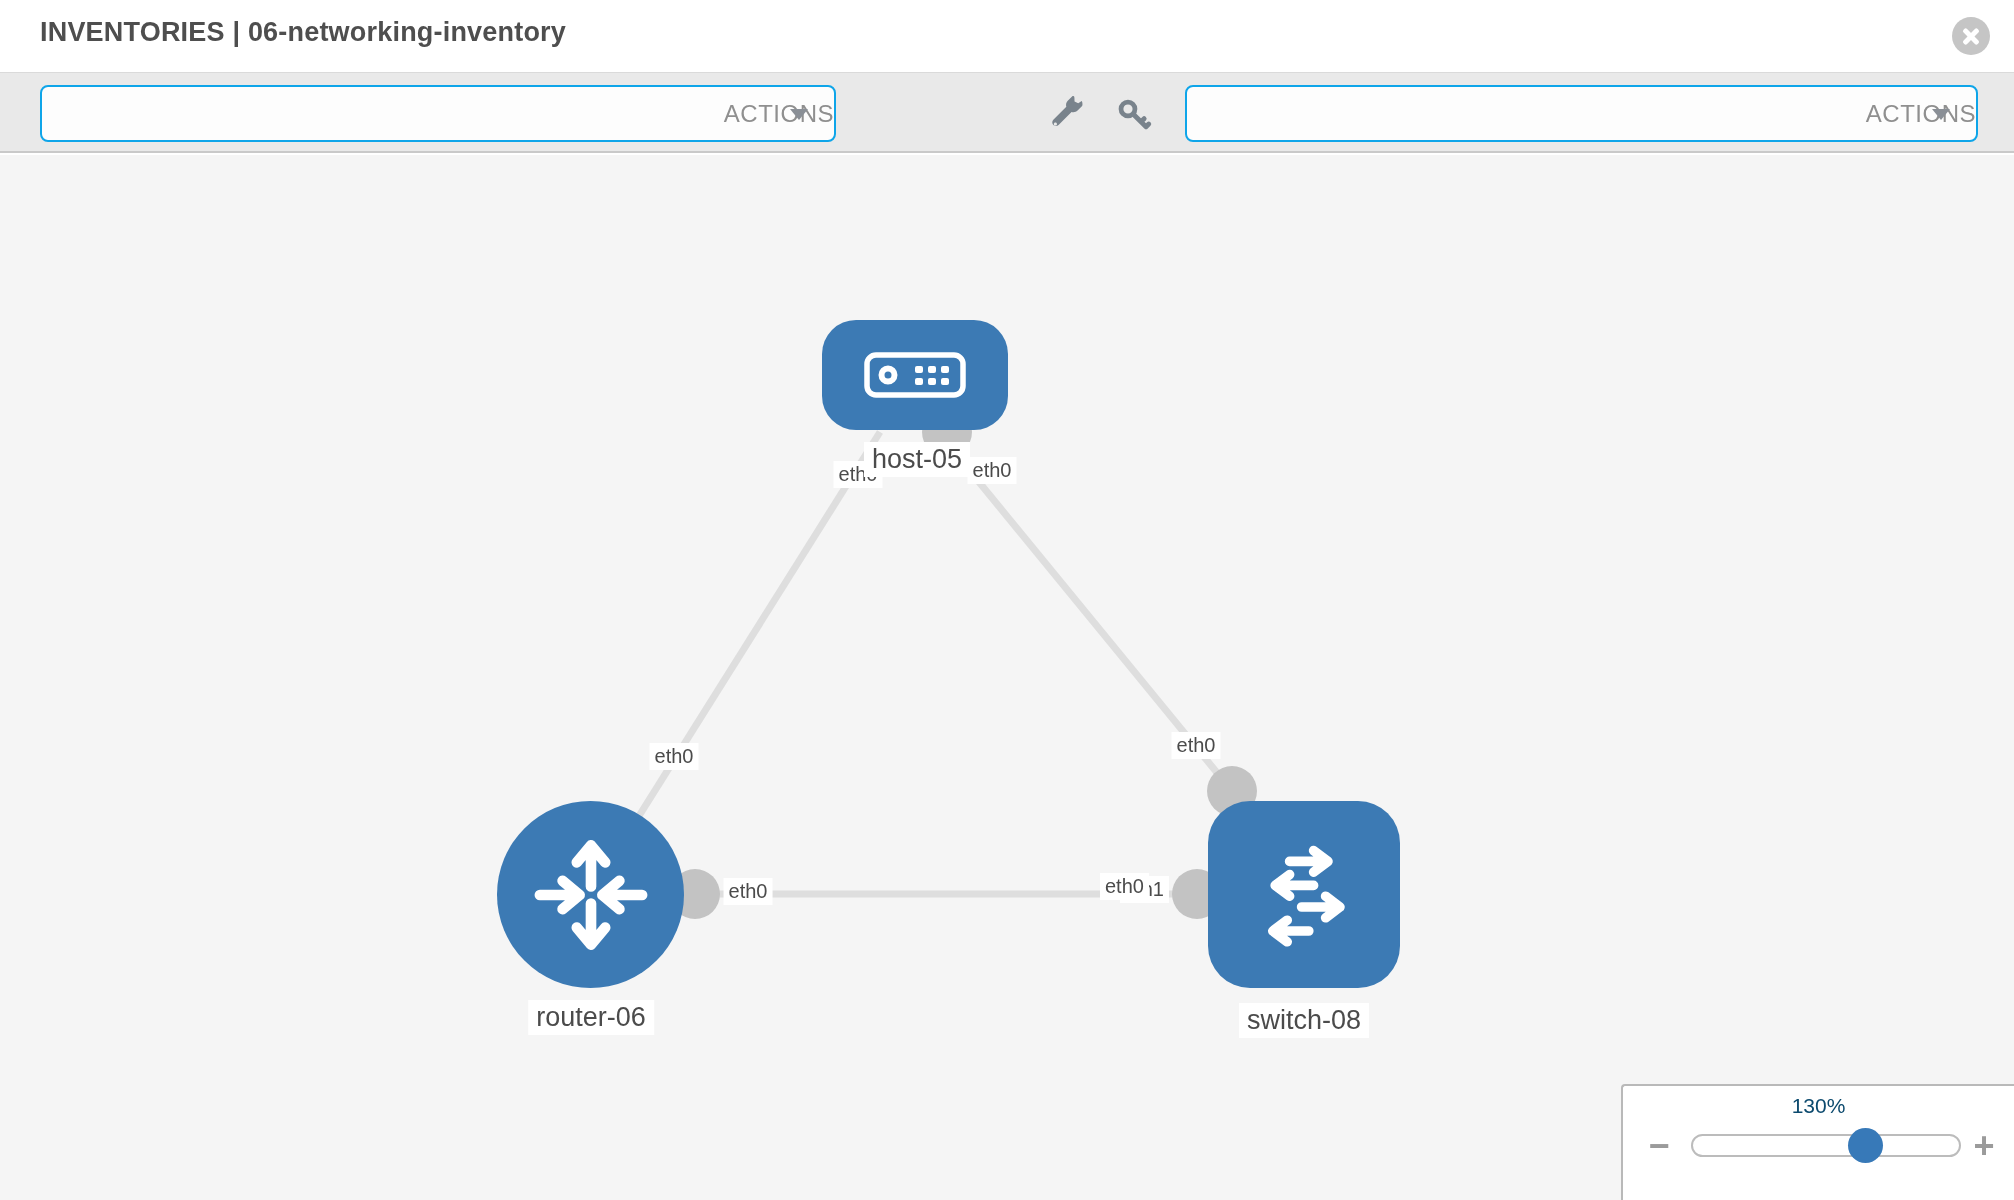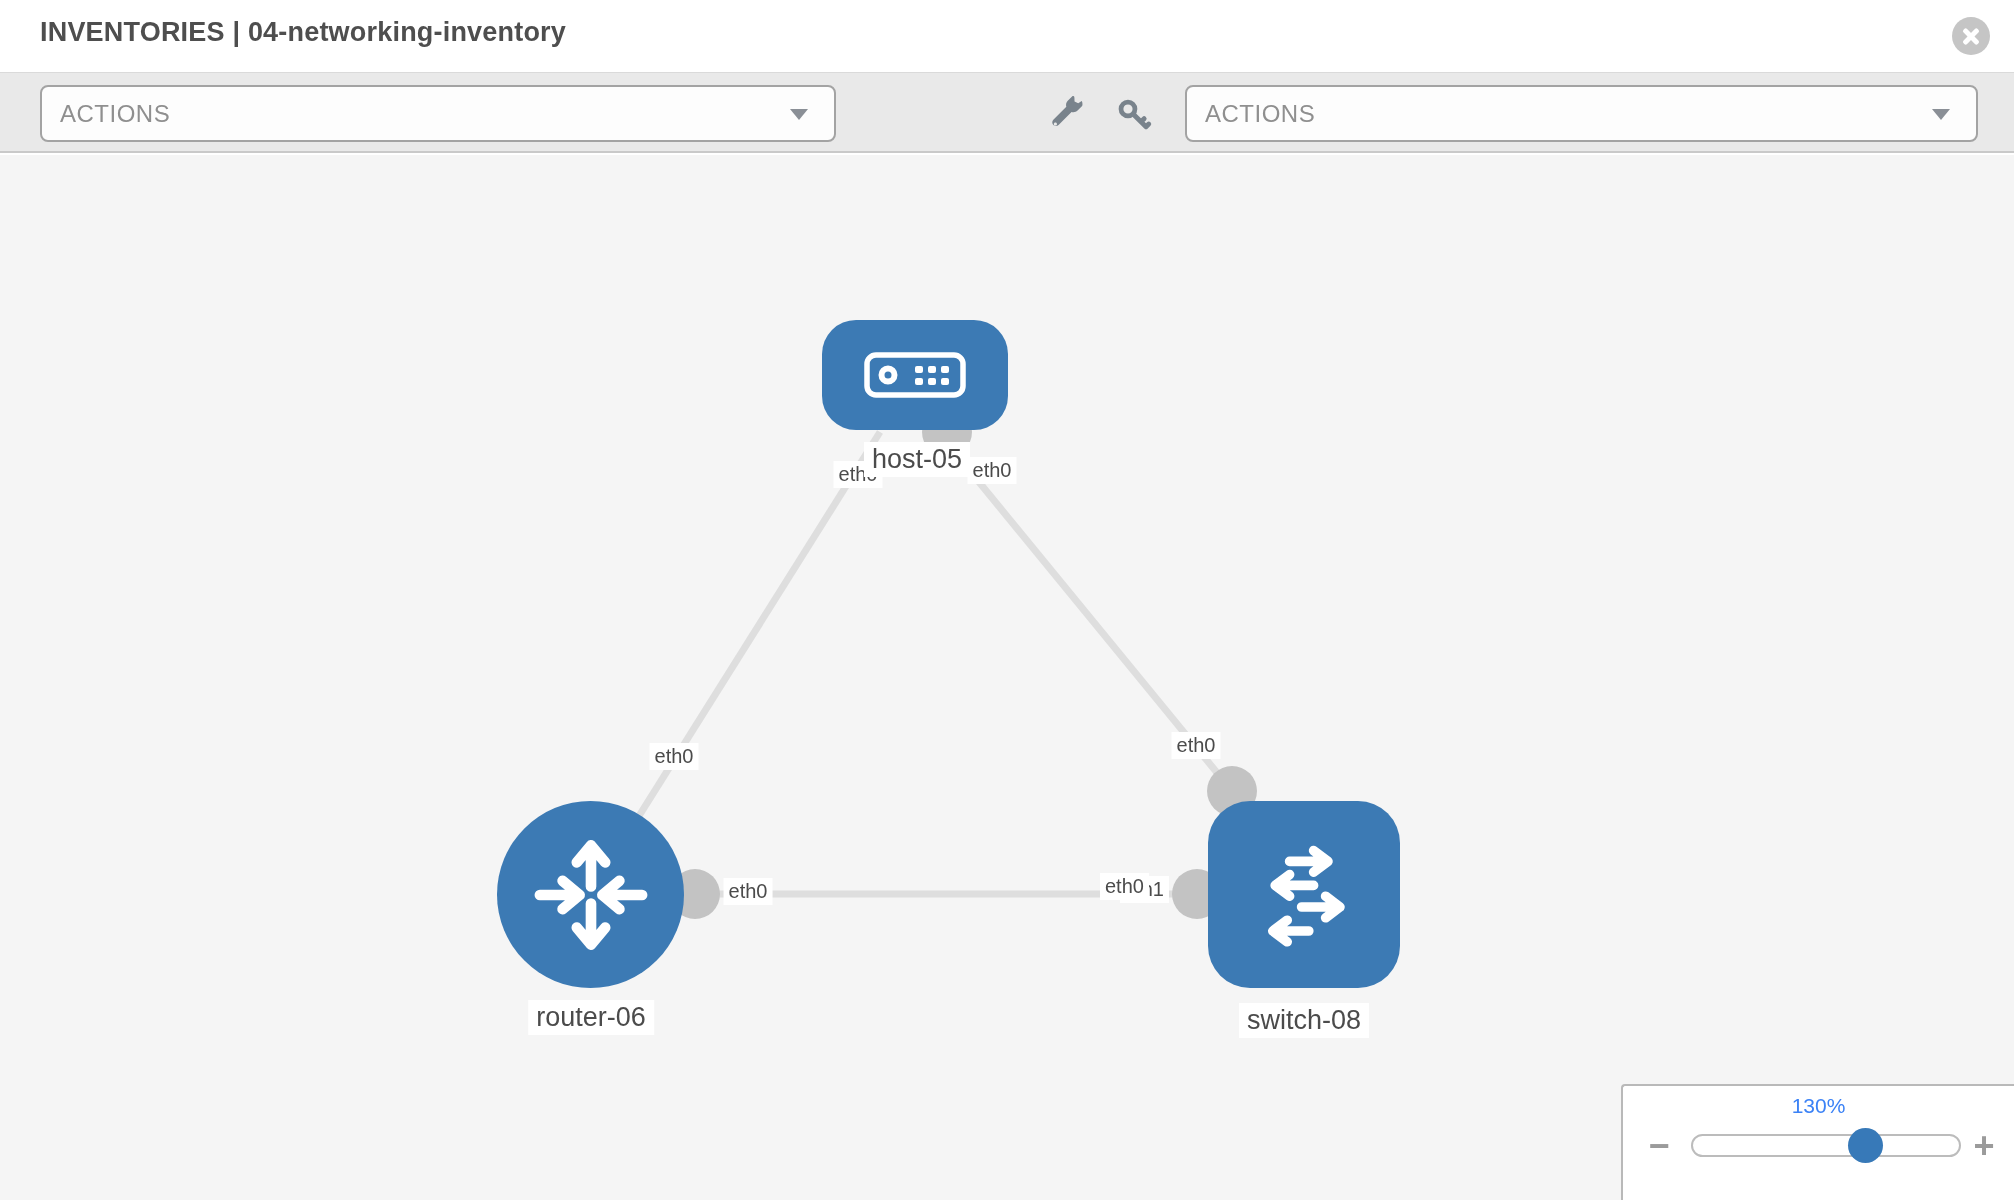--- a/index.html
+++ b/index.html
@@ -17,22 +17,22 @@
     background:#c5c5c5; position:relative; }
   .close-circle i { position:absolute; left:9px; top:17px; width:20px; height:5px;
     border-radius:2px; background:#fff; }
   .close-circle i.a { transform:rotate(45deg); }
   .close-circle i.b { transform:rotate(-45deg); }
 
   
   .toolbar { position:absolute; left:0; top:72px; width:100%; height:81px; background:#e9e9e9;
     border-top:1px solid #dadada; border-bottom:2px solid #c9c9c9; }
   .dd { position:absolute; top:12px; height:57px; background:#fdfdfd;
-    border:2px solid #a3a3a3; border-radius:8px; display:flex; align-items:center;
-    cursor:pointer; }
+    border:2px solid #0ea5e9; border-radius:8px; display:flex; align-items:center;
+    cursor:pointer;justify-content:flex-end; }
   .dd-actions { left:40px; width:796px; }
   .dd-search { left:1185px; width:793px; }
   .dd-label { margin-left:18px; font-size:24px; color:#8f8f8f; letter-spacing:.5px; }
   .caret { position:absolute; right:26px; top:50%; margin-top:-5px; width:0; height:0;
     border-left:9px solid transparent; border-right:9px solid transparent;
     border-top:11px solid #8a8f96; }
   .tool-btn { position:absolute; top:22px; width:44px; height:40px; border:none;
     background:transparent; cursor:pointer; }
   .tool-btn.wrench { left:1044px; }
   .tool-btn.key { left:1112px; }
@@ -54,38 +54,38 @@
   .lbl.center { transform:translateX(-50%); }
   .node-lbl { font-size:27px; padding:2px 8px; z-index:5; cursor:pointer; }
   .overlap-wrap { position:absolute; z-index:4; height:28px; }
   .overlap-wrap .back { position:absolute; left:0; top:0; }
   .overlap-wrap .front { position:absolute; left:20px; top:3px; z-index:2; }
 
   
   .zoom-panel { position:absolute; left:1621px; top:929px; width:393px; height:116px;
     background:#fff; border:2px solid #b9b9b9; border-right:none; border-bottom:none;
     border-top-left-radius:4px; z-index:6; }
-  .zoom-level { width:100%; text-align:center; margin-top:8px; font-size:21px; color:#3b82f6; }
+  .zoom-level { width:100%; text-align:center; margin-top:8px; font-size:21px; color:#0c4a6e; }
   .zoom-btn { position:absolute; top:40px; width:40px; height:40px; border:none;
     background:transparent; color:#9b9b9b; font-size:36px; font-weight:bold;
     line-height:40px; text-align:center; cursor:pointer; padding:0; }
   .zoom-minus { left:16px; }
   .zoom-plus { left:341px; }
   .zoom-track { position:absolute; left:68px; top:48px; width:270px; height:23px;
     background:#fff; border:2px solid #bcbcbc; border-radius:12px; cursor:pointer; }
   .zoom-handle { position:absolute; left:225px; top:42px; width:35px; height:35px;
     border-radius:50%; background:#3779b8; cursor:grab; }
 </style>
 </head>
 <body>
 
 <div class="stage">
 
   <div class="header">
-    <div class="page-title">INVENTORIES | 04-networking-inventory</div>
+    <div class="page-title">INVENTORIES | 06-networking-inventory</div>
     <button class="close-btn">
       <span class="close-circle">
           <i class="a"></i>
           <i class="b"></i>
         </span>
     </button>
   </div>
 
   <div class="toolbar">
     <div class="dd dd-actions">

